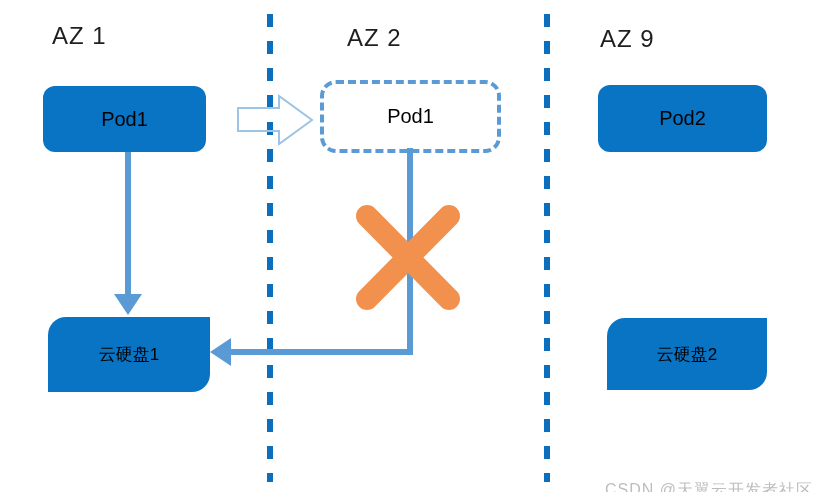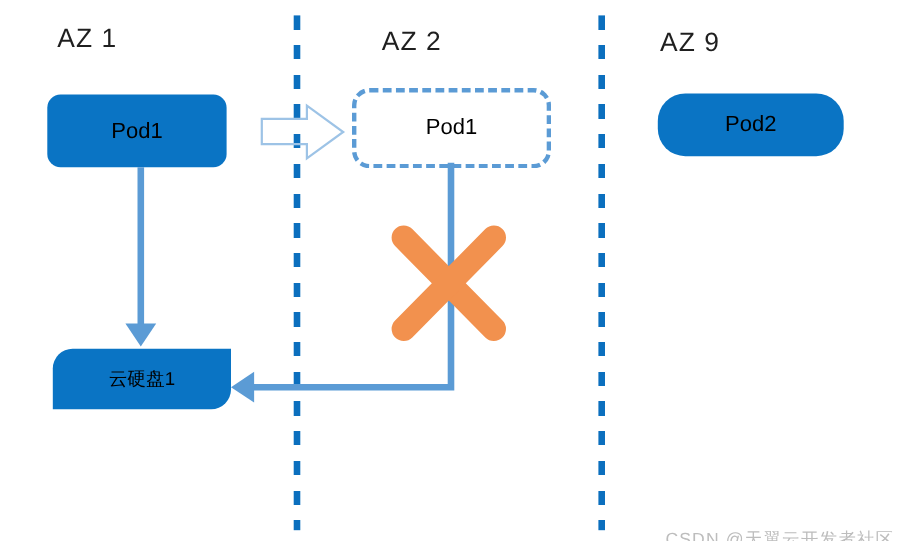--- a/index.html
+++ b/index.html
@@ -46,41 +46,41 @@
     position: absolute;
     background: var(--boxFill);
     display: flex;
     align-items: center;
     justify-content: center;
     color: #000000;
     font-size: 20px;
   }
   .pod-box { border-radius: 12px; }
   .pod1-az1 { left: 43px;  top: 86px; width: 163px; height: 66px; }
-  .pod2-az3 { left: 598px; top: 85px; width: 169px; height: 57px; border-radius: 25px; }
+  .pod2-az3 { left: 598px; top: 85px; width: 169px; height: 67px; }
 
   .ghost-box {
     position: absolute;
     left: 320px; top: 80px;
     width: 173px; height: 65px;
     background: #ffffff00;
     border: 4px dashed var(--ghostBorder);
     border-radius: 16px;
     display: flex;
     align-items: center;
     justify-content: center;
     color: #000000;
     font-size: 20px;
   }
 
   .disk-box {
     border-radius: 18px 0 18px 0;
     font-size: 17px;
   }
-  .disk-1 { left: 48px;  top: 317px; width: 162px; height: 55px; }
+  .disk-1 { left: 48px;  top: 317px; width: 162px; height: 75px; }
   .disk-2 { left: 607px; top: 318px; width: 160px; height: 72px; }
 
   .overlay {
     position: absolute;
     left: 0; top: 0;
     width: 821px; height: 492px;
     pointer-events: none;
   }
 
   .watermark {
@@ -113,20 +113,23 @@
   </div>
 
   <div class="node-box pod-box pod2-az3">
     <span>Pod2</span>
   </div>
 
   <div class="node-box disk-box disk-1">
     <span>云硬盘1</span>
   </div>
 
+  <div class="node-box disk-box disk-2">
+    <span>云硬盘2</span>
+  </div>
 
   <svg class="overlay" viewBox="0 0 821 492">
 
     <polygon points="238,108 279,108 279,96 312,120 279,144 279,131 238,131" style="fill:none; stroke: var(--hollowArrowOutline); stroke-width:2;"></polygon>
 
     <g>
       <line x1="128" y1="152" x2="128" y2="298" style="stroke: var(--connector); stroke-width:6;"></line>
       <polygon points="128,315 114,294 142,294" style="fill: var(--connector);"></polygon>
     </g>
 

